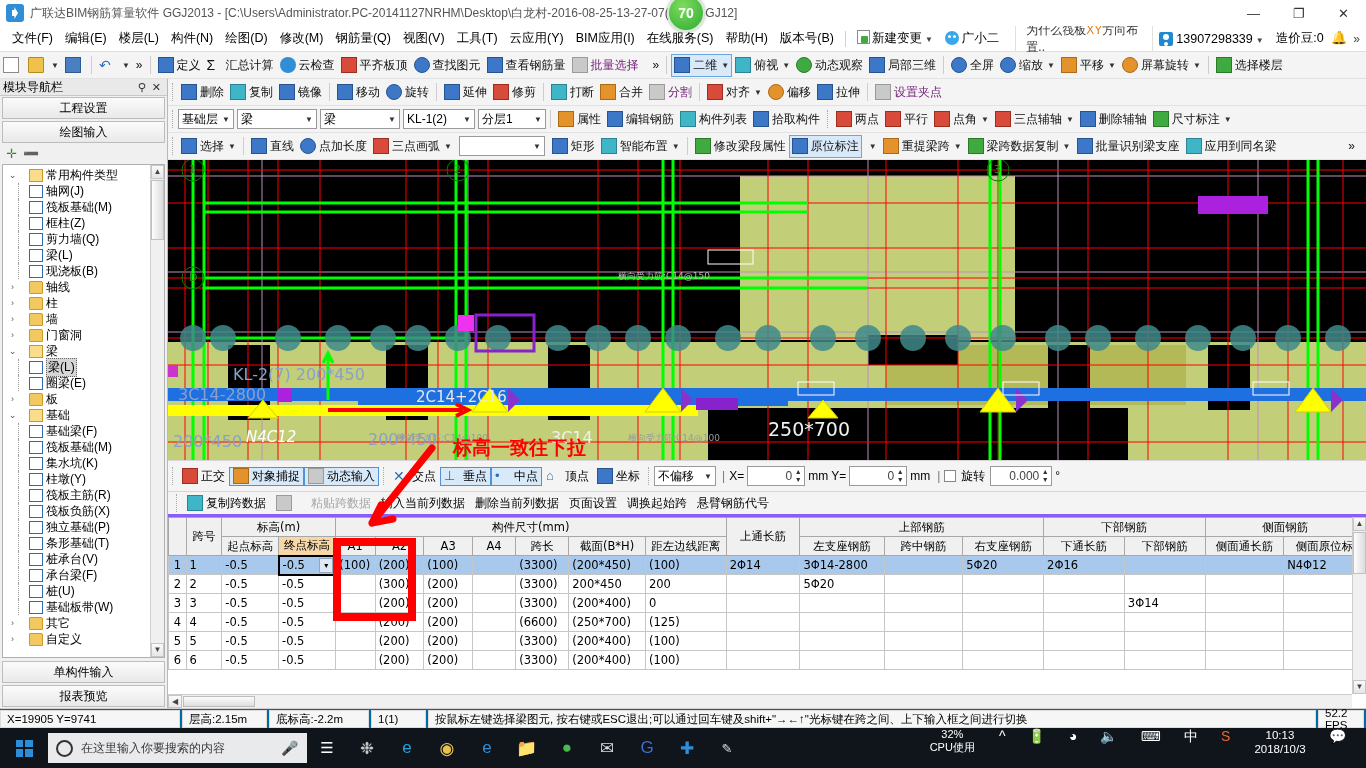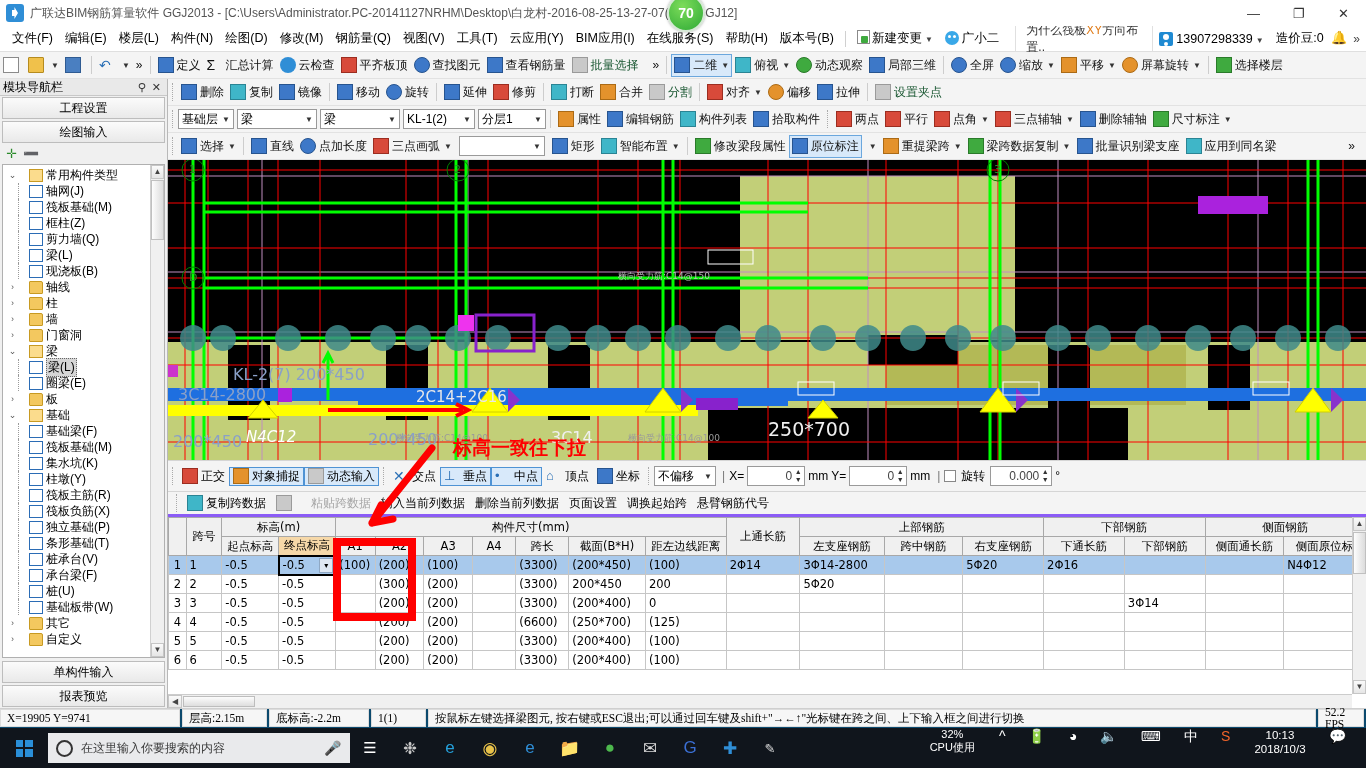--- a/index.html
+++ b/index.html
@@ -35,21 +35,21 @@
   .adbox { margin-left:10px; padding:3px 10px; font-size:12px; color:#333; border-left:1px solid #e0e0e0; border-right:1px solid #e0e0e0; }
   .adbox .hl { color:#e07b18; }
   .usericon{width:14px;height:14px;background:#1f8ad2;display:inline-block;vertical-align:-3px;border-radius:2px;position:relative;margin-right:3px;}
   .usericon:after{content:"";position:absolute;left:4px;top:2px;width:6px;height:6px;border-radius:50%;background:#fff;box-shadow:0 7px 0 -1px #fff;}
   .bell { color:#2f8ed6; font-size:13px; margin-left:4px;}
   .chev2 { margin-left:auto; margin-right:6px; color:#444; font-size:12px; }
 
   
   .tbrow { height:27px; background:#f4f4f4; display:flex; align-items:center; border-bottom:1px solid #e2e2e2; flex:0 0 auto;}
   .tbrow .tb { display:flex; align-items:center; padding:0 3px; font-size:12px; color:#111; white-space:nowrap; height:23px; }
-  .tbrow .tb.dis { color:#14532d;text-align:center; }
+  .tbrow .tb.dis { color:#701a75;text-align:center; }
   .tbrow .tb.sel { background:#d8e9fa; border:1px solid #6ba7dd; padding:0 2px; }
   .tsep { width:1px; height:18px; background:#cdcdcd; margin:0 4px; }
   .tsepdot { width:2px; height:18px; border-left:1px dotted #aaa; margin:0 4px; }
   .ico { width:16px; height:16px; display:inline-block; margin-right:3px; vertical-align:middle; position:relative; flex:0 0 auto;}
   .drop { font-size:8px; margin-left:4px; color:#333; }
 
   
   .ic-doc{background:#fff;border:1px solid #8a8a8a;}
   .ic-folder{background:#f0c14b;border:1px solid #b58b1e;border-radius:1px;}
   .ic-save{background:#4a7fc1;border:1px solid #2f5b92;}
@@ -109,30 +109,30 @@
   table.grid td{ border:1px solid #c6c6c6; height:19px; padding:0 3px; background:#fff; overflow:hidden; white-space:nowrap;}
   table.grid tr.selrow td{ background:#a8c9ec; }
   td.rowhdr{ background:#f0f0f0; text-align:center; border:1px solid #a8a8a8;}
   tr.selrow td.rowhdr{ background:#f7d6a0; }
   .hl-orange{ background:#f6d8a8 !important; }
   .gridscroll-v{ position:absolute; right:0; top:0; bottom:14px; width:14px; background:#f0f0f0; border-left:1px solid #ccc;}
   .gridscroll-h{ position:absolute; left:0; right:14px; bottom:0; height:14px; background:#f0f0f0; border-top:1px solid #ccc;}
   .gh-thumb{ position:absolute; left:15px; top:1px; bottom:1px; width:72px; background:linear-gradient(#fcfcfc,#dedede); border:1px solid #bdbdbd;}
 
   
-  .sbar{ height:20px; background:#0c4a6e; display:flex; align-items:flex-start; border-top:1px solid #cfcfcf; flex:0 0 auto; font-size:11.5px; font-family:Liberation Serif, serif;}
+  .sbar{ height:20px; background:#0369a1; display:flex; align-items:flex-end; border-top:1px solid #cfcfcf; flex:0 0 auto; font-size:11.5px; font-family:Liberation Sans, sans-serif;}
   .sbcell{ border:1px solid #dcdcdc; height:18px; display:flex; align-items:center; padding:0 6px; margin-right:2px; background:#f6f6f6;}
   .sbgrow{ flex:1 1 auto; }
 
   
   .taskbar{ height:40px; background:#10151c; display:flex; align-items:center; flex:0 0 auto; color:#fff; }
   .tb-start{ width:48px; height:40px; display:flex; align-items:center; justify-content:center;}
   .winlogo{ width:17px; height:17px; display:grid; grid-template-columns:1fr 1fr; grid-template-rows:1fr 1fr; gap:2px;}
   .winlogo i{ background:#2a8fd8; display:block;}
-  .tb-search{ width:302px; height:30px; background:#e9eaec; display:flex; align-items:center; padding:0 8px; color:#3a3a3a; font-size:12px;}
+  .tb-search{ width:259px; height:30px; background:#e9eaec; display:flex; align-items:center; padding:0 8px; color:#3a3a3a; font-size:12px;}
   .circ{ width:17px;height:17px;border:2px solid #333;border-radius:50%;margin-right:8px;flex:0 0 auto;}
   .mic{ margin-left:auto; font-size:14px; color:#333;}
   .tbi{ width:40px; height:40px; display:flex; align-items:center; justify-content:center; font-size:17px;}
   .tray{ margin-left:auto; display:flex; align-items:flex-start; height:40px; padding-right:12px;gap:9px;}
   .trayi{ padding:0 7px; font-size:14px; }
   .clock{ text-align:center; font-size:11.5px; line-height:14px; padding:0 8px;}
 </style>
 </head>
 <body>
 

